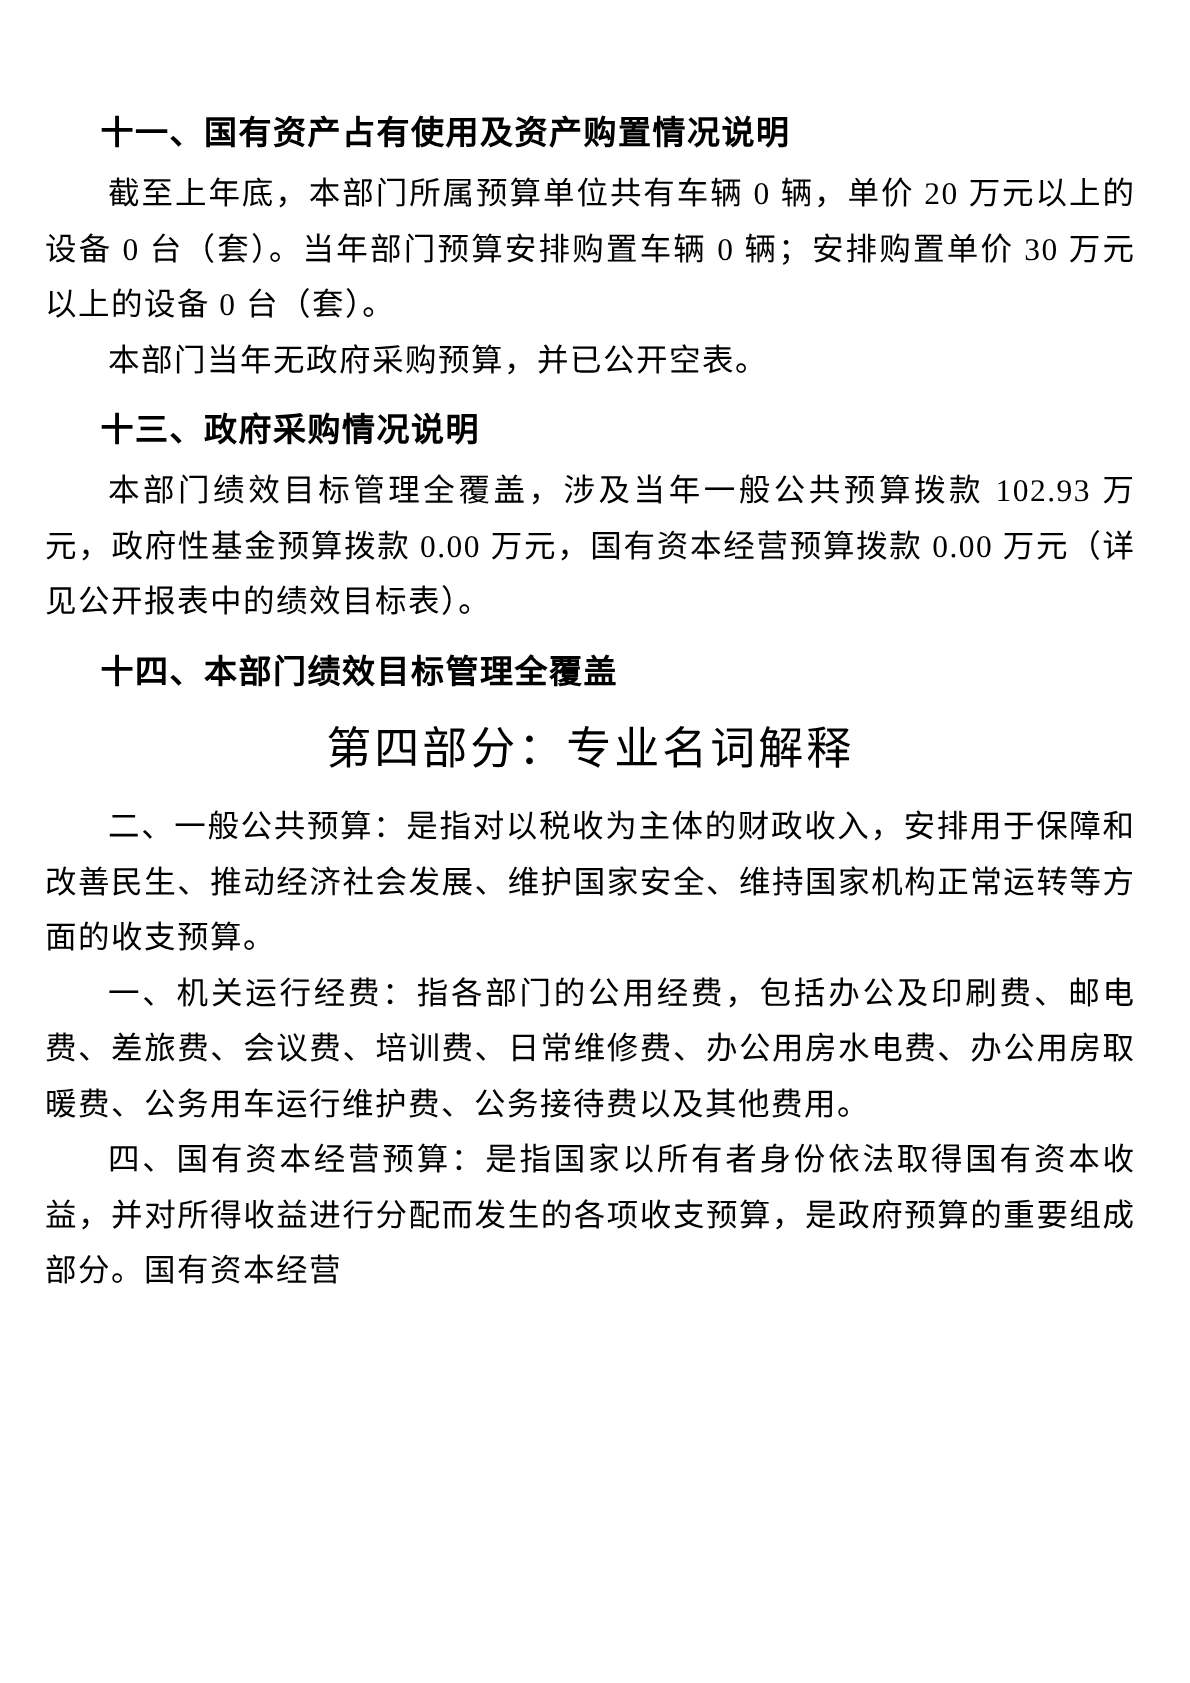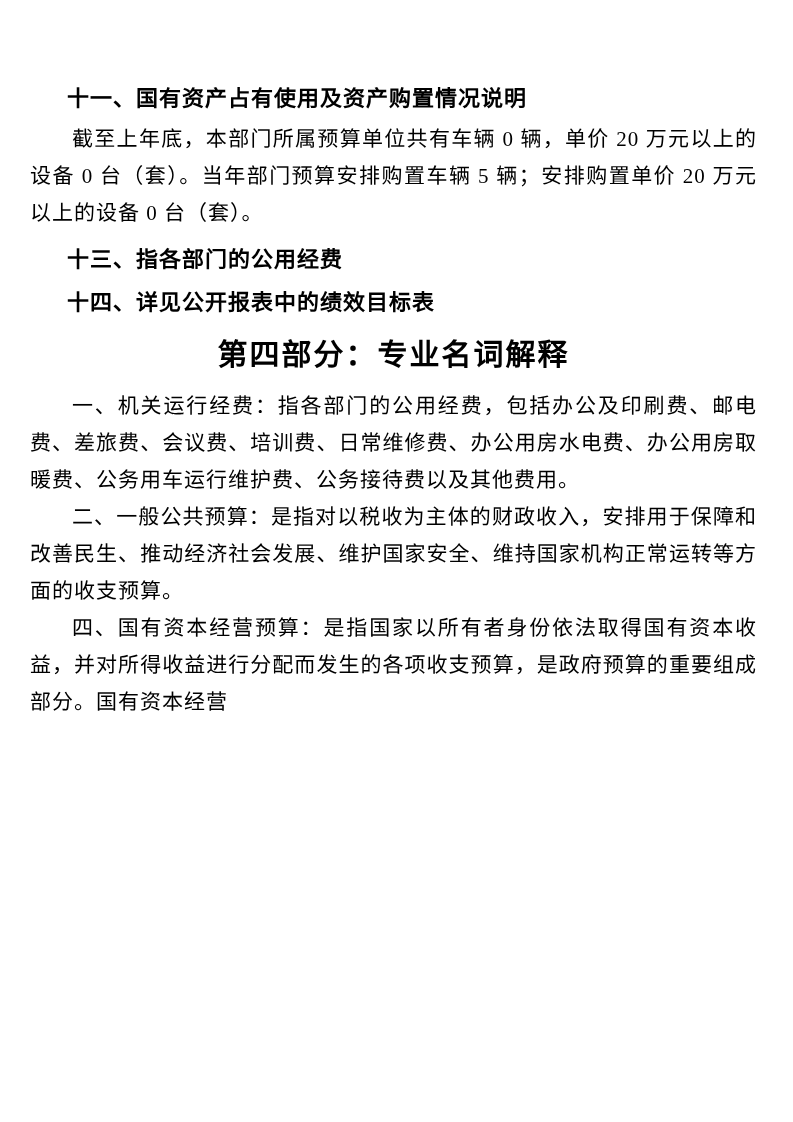--- a/index.html
+++ b/index.html
@@ -21,55 +21,57 @@
     font-family: "Liberation Sans", "DejaVu Sans", sans-serif;
     font-weight: bold;
     font-size: 22px;
     line-height: 30px;
     color: #000000;
     margin: 13px 0 7px 0;
     padding-left: 37px;
     letter-spacing: 1px;
   }
   .sec-heading.first {
-    margin-top: 14px;
+    margin-top: 4px;
   }
   .body-text {
     font-family: "Liberation Serif", "DejaVu Serif", serif;
     font-size: 21px;
     line-height: 37px;
     text-align: justify;
     text-indent: 42px;
     letter-spacing: 1px;
     margin: 0;
     color: #000000;
   }
   .part-title {
     font-family: "Liberation Sans", "DejaVu Sans", sans-serif;
-    font-weight: bold;
+    font-weight: normal;
     font-size: 30px;
     line-height: 40px;
     text-align: center;
     letter-spacing: 2px;
     margin: 17px 0 13px 0;
     color: #000000;
   }
 </style>
 </head>
 <body>
 
 <div class="page">
 
   <h2 class="sec-heading first">十一、国有资产占有使用及资产购置情况说明</h2>
-  <p class="body-text">截至上年底，本部门所属预算单位共有车辆 0 辆，单价 20 万元以上的设备 0 台（套）。当年部门预算安排购置车辆 5 辆；安排购置单价 20 万元以上的设备 0 台（套）。</p>
+  <p class="body-text">截至上年底，本部门所属预算单位共有车辆 0 辆，单价 20 万元以上的设备 0 台（套）。当年部门预算安排购置车辆 0 辆；安排购置单价 30 万元以上的设备 0 台（套）。</p>
 
+  <p class="body-text">本部门当年无政府采购预算，并已公开空表。</p>
 
-  <h2 class="sec-heading">十三、指各部门的公用经费</h2>
+  <h2 class="sec-heading">十三、政府采购情况说明</h2>
+  <p class="body-text">本部门绩效目标管理全覆盖，涉及当年一般公共预算拨款 102.93 万元，政府性基金预算拨款 0.00 万元，国有资本经营预算拨款 0.00 万元（详见公开报表中的绩效目标表）。</p>
 
-  <h2 class="sec-heading">十四、详见公开报表中的绩效目标表</h2>
+  <h2 class="sec-heading">十四、本部门绩效目标管理全覆盖</h2>
 
   <h1 class="part-title">第四部分：专业名词解释</h1>
 
+  <p class="body-text">二、一般公共预算：是指对以税收为主体的财政收入，安排用于保障和改善民生、推动经济社会发展、维护国家安全、维持国家机构正常运转等方面的收支预算。</p>
   <p class="body-text">一、机关运行经费：指各部门的公用经费，包括办公及印刷费、邮电费、差旅费、会议费、培训费、日常维修费、办公用房水电费、办公用房取暖费、公务用车运行维护费、公务接待费以及其他费用。</p>
-  <p class="body-text">二、一般公共预算：是指对以税收为主体的财政收入，安排用于保障和改善民生、推动经济社会发展、维护国家安全、维持国家机构正常运转等方面的收支预算。</p>
   <p class="body-text">四、国有资本经营预算：是指国家以所有者身份依法取得国有资本收益，并对所得收益进行分配而发生的各项收支预算，是政府预算的重要组成部分。国有资本经营</p>
 
 </div>
 
 </body></html>

